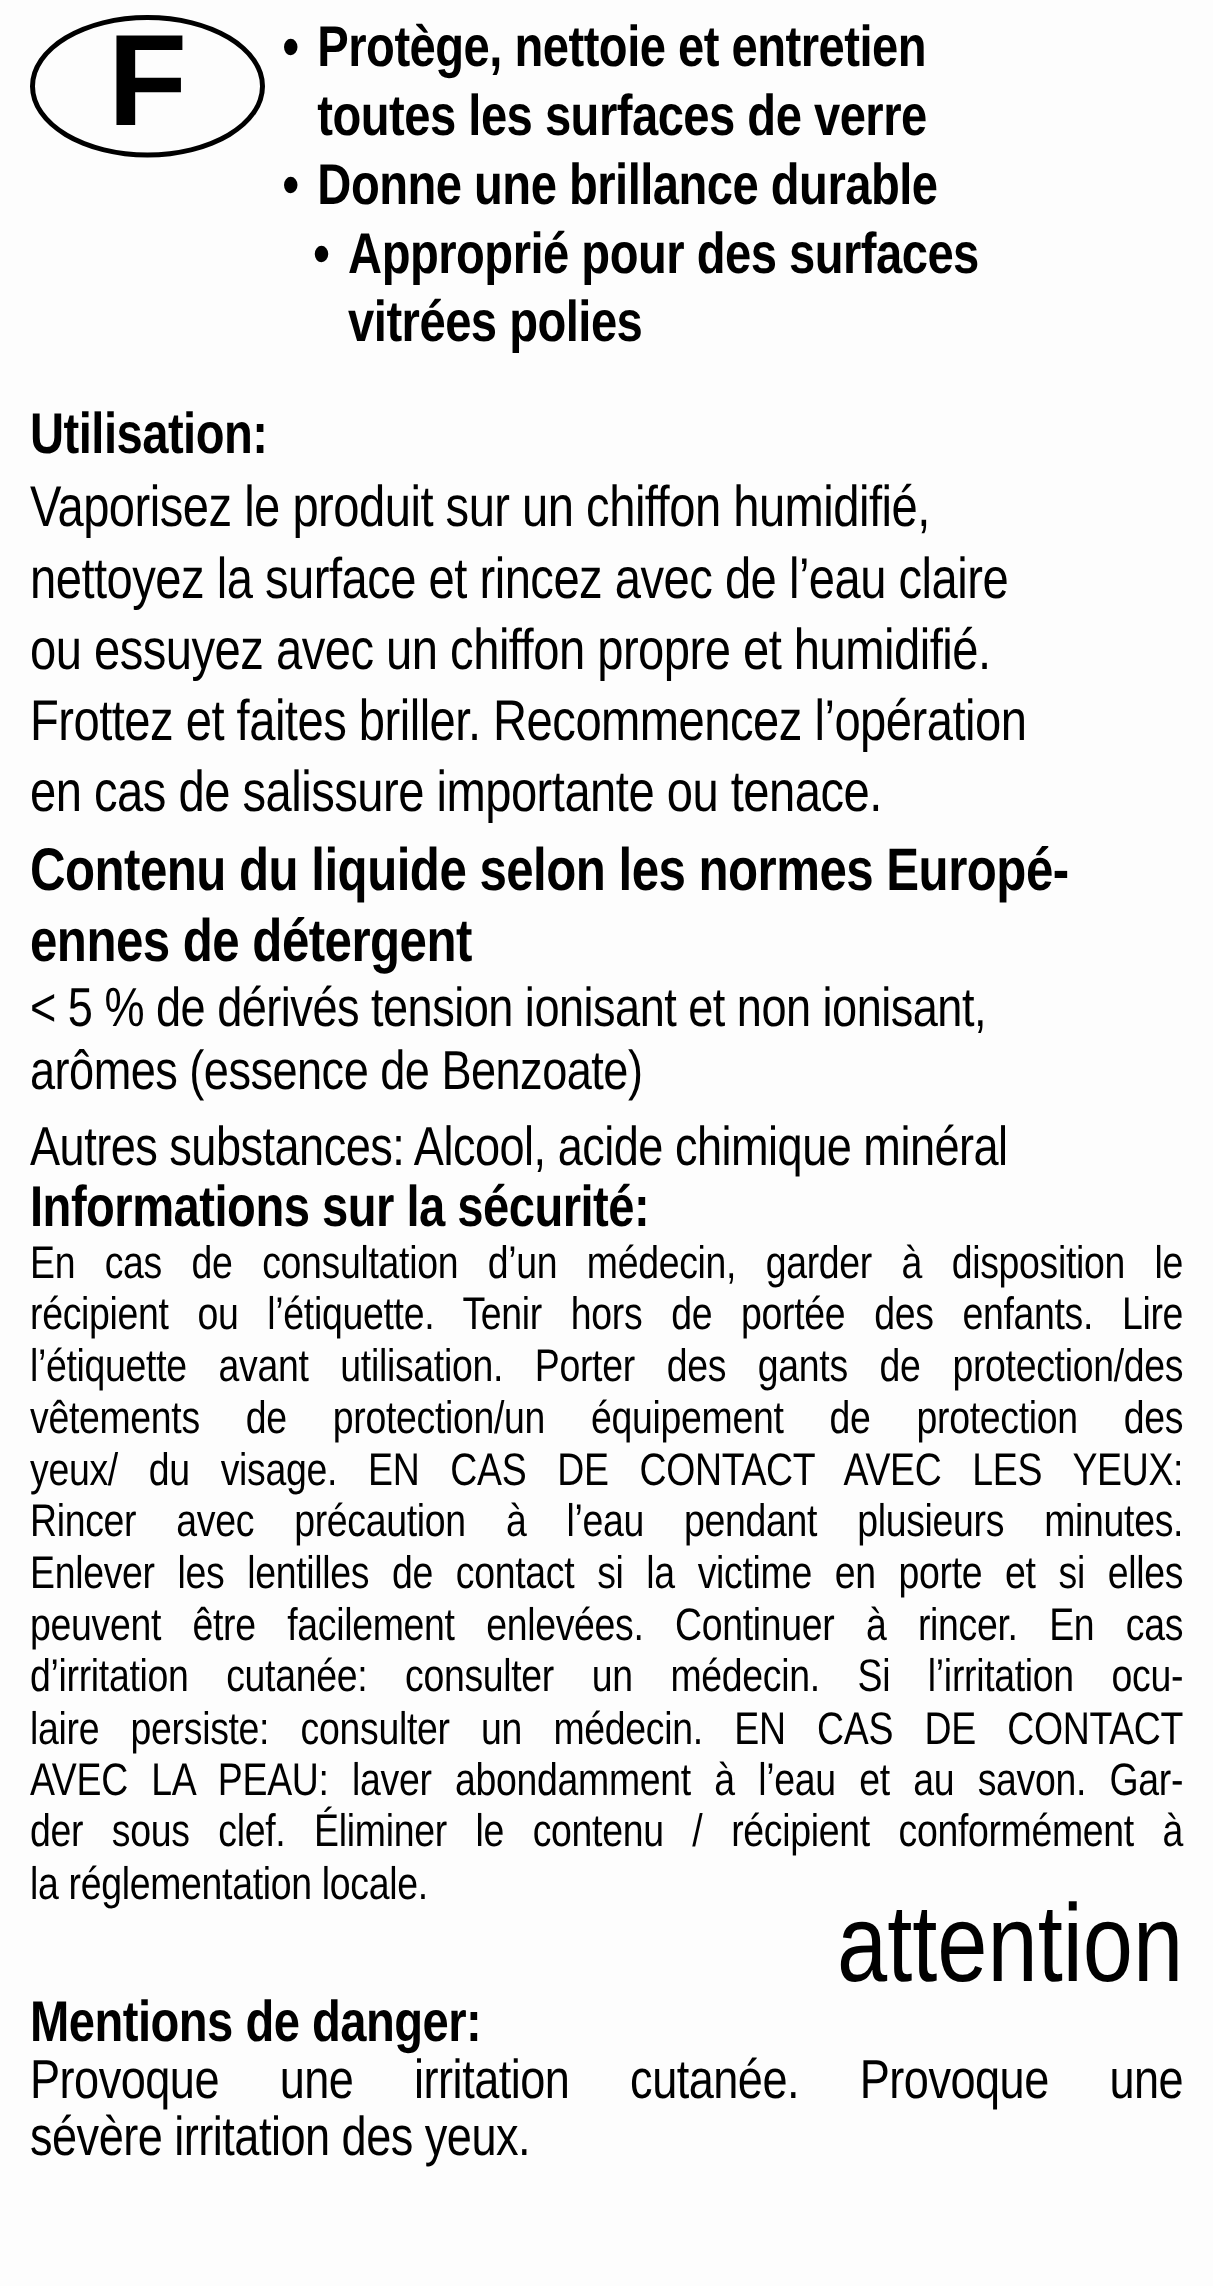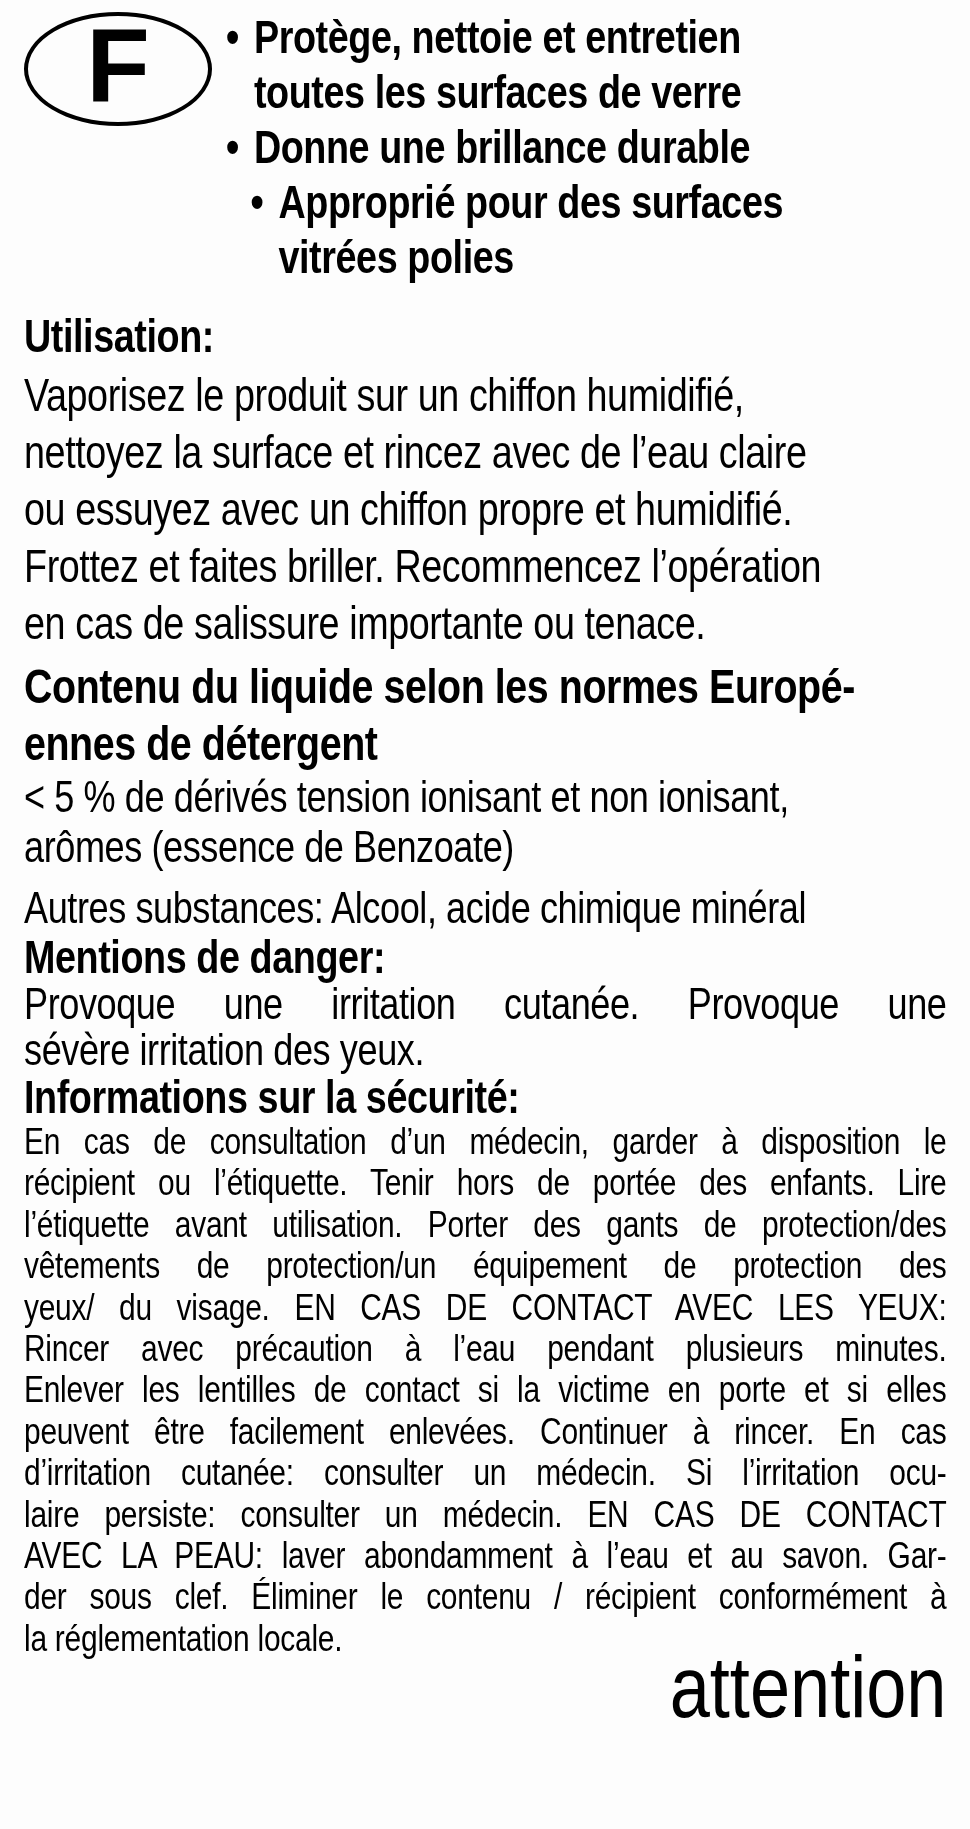--- a/index.html
+++ b/index.html
@@ -114,21 +114,21 @@
     text-align: right;
     font-weight: 400;
   }
   .footer {
     font-size: 46px;
     line-height: 48px;
     letter-spacing: -0.5px;
     margin-top: 10px;
   }
 
-  .usage-section { margin-top: 26px; }
+  .usage-section { margin-top: 36px; }
 </style>
 </head>
 <body>
 
 <div class="sheet">
 
   <div class="header">
     <div class="badge">
       <span>F</span>
     </div>
@@ -182,44 +182,44 @@
       <div class="composition">
         <div class="ln">&lt; 5 % de dérivés tension ionisant et non ionisant,</div>
         <div class="ln">arômes (essence de Benzoate)</div>
       </div>
       <div class="autres ln">Autres substances: Alcool, acide chimique minéral</div>
     </div>
   </div>
 
   <div>
     <div class="cz">
-      <div class="h-bold mentions-head ln">Mentions de danger:</div>
-      <div class="hazard-body">
-        <div class="jl">Provoque une irritation cutanée. Provoque une</div>
-        <div class="ln">sévère irritation des yeux.</div>
-      </div>
-    </div>
-  </div>
-
-  <div>
-    <div class="cz">
       <div class="h-bold safety-head ln">Informations sur la sécurité:</div>
       <div class="safety-body">
         <div class="jl">En cas de consultation d’un médecin, garder à disposition le</div>
         <div class="jl">récipient ou l’étiquette. Tenir hors de portée des enfants. Lire</div>
         <div class="jl">l’étiquette avant utilisation. Porter des gants de protection/des</div>
         <div class="jl">vêtements de protection/un équipement de protection des</div>
         <div class="jl">yeux/ du visage. EN CAS DE CONTACT AVEC LES YEUX:</div>
         <div class="jl">Rincer avec précaution à l’eau pendant plusieurs minutes.</div>
         <div class="jl">Enlever les lentilles de contact si la victime en porte et si elles</div>
         <div class="jl">peuvent être facilement enlevées. Continuer à rincer. En cas</div>
         <div class="jl">d’irritation cutanée: consulter un médecin. Si l’irritation ocu-</div>
         <div class="jl">laire persiste: consulter un médecin. EN CAS DE CONTACT</div>
         <div class="jl">AVEC LA PEAU: laver abondamment à l’eau et au savon. Gar-</div>
         <div class="jl">der sous clef. Éliminer le contenu / récipient conformément à</div>
         <div class="ln">la réglementation locale.</div>
       </div>
       <div class="signal-word ln">attention</div>
     </div>
   </div>
 
+  <div>
+    <div class="cz">
+      <div class="h-bold mentions-head ln">Mentions de danger:</div>
+      <div class="hazard-body">
+        <div class="jl">Provoque une irritation cutanée. Provoque une</div>
+        <div class="ln">sévère irritation des yeux.</div>
+      </div>
+    </div>
+  </div>
+
 
 </div>
 
 </body></html>

